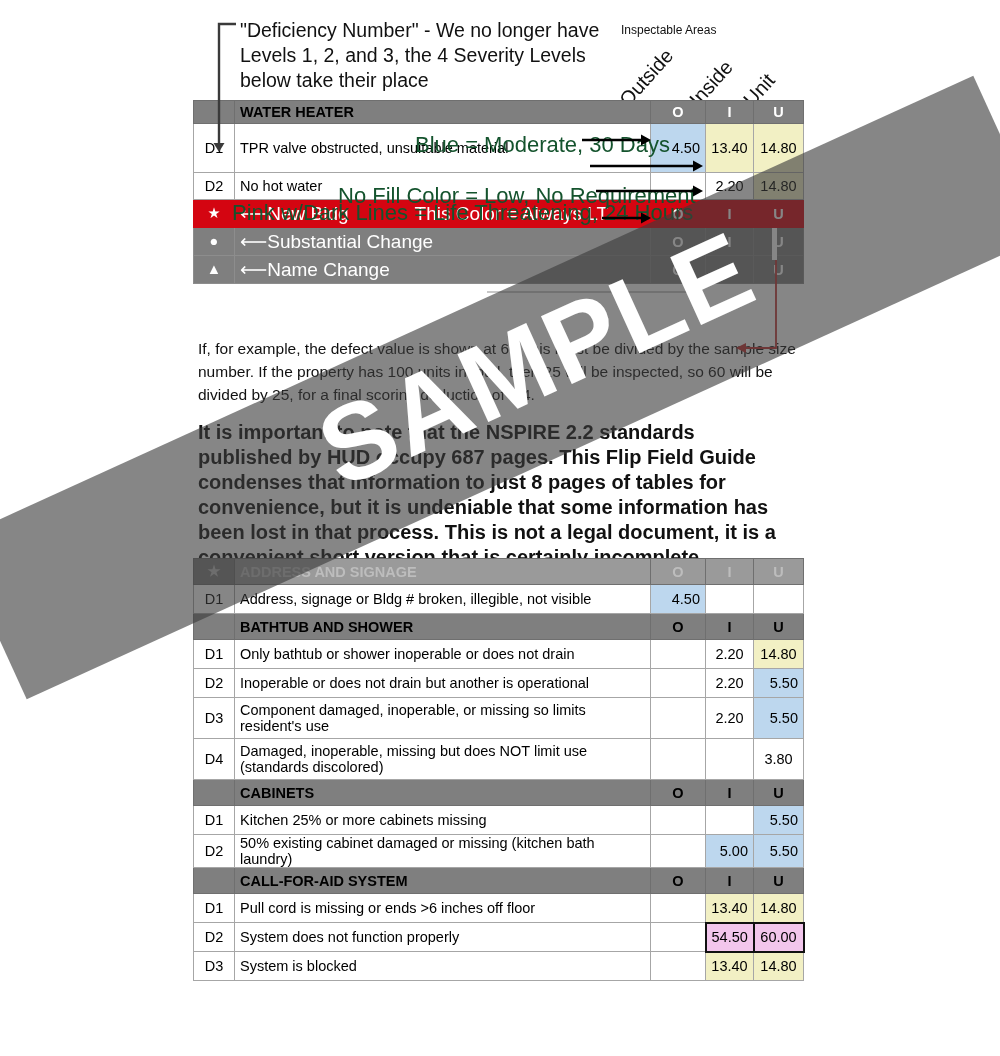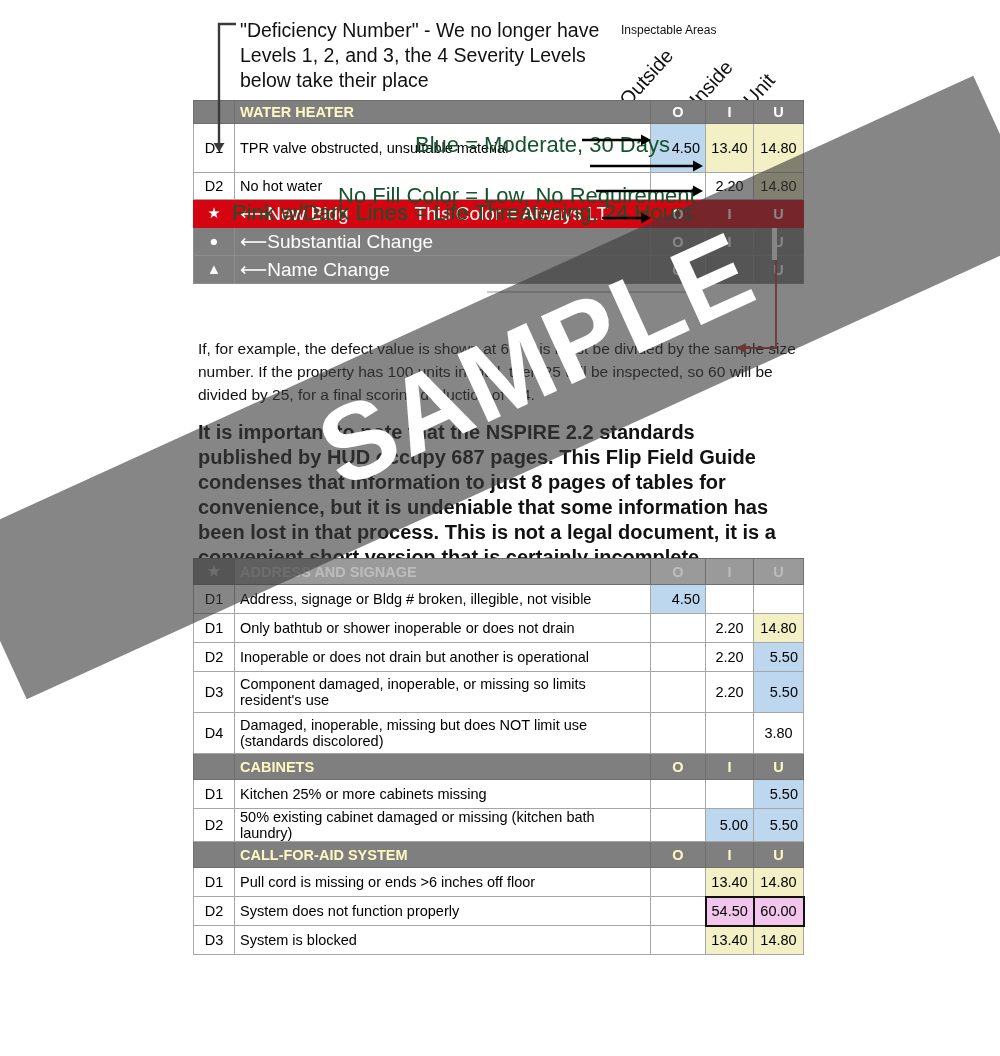--- a/index.html
+++ b/index.html
@@ -12,21 +12,21 @@
   .page{position:absolute;inset:0;}
 
   
   .tbl{position:absolute;border-collapse:collapse;table-layout:fixed;}
   .tbl td{
     border:1px solid #a6a6a6;
     font-size:14.5px;color:#000;
     padding:0 5px;vertical-align:middle;
     background:#ffffff;
   }
-  .sec td{background:#7f7f7f;color:#fef9c3;font-weight:bold;border-color:#6f6f6f;}
+  .sec td{background:#7f7f7f;color:#000000;font-weight:bold;border-color:#6f6f6f;}
   .sec td.dcol{background:#7f7f7f;}
   .dcol{text-align:center;font-size:14.5px;}
   .desc{text-align:left;}
   .num{text-align:center;font-size:14.5px;}
   .hdr{text-align:center;font-weight:bold;}
   .blue{background:#bdd7ee !important;text-align:right;}
   .yellow{background:#f2f0c4 !important;}
   .pink{background:#f2c6ec !important;border:2px solid #111 !important;}
   .ghost{color:#c9c9c9;}
   .secghost td{background:#9a9a9a;color:#bdbdbd;}
@@ -192,20 +192,27 @@
           <td class="hdr">I</td>
           <td class="hdr">U</td>
         </tr>
         <tr>
           <td class="dcol ghost" style="height:28px">D1</td>
           <td class="desc ghost">Address, signage or Bldg # broken, illegible, not visible</td>
           <td class="num blue ghost">4.50</td>
           <td class="num ghost"></td>
           <td class="num ghost"></td>
         </tr>
+        <tr class="sec">
+          <td class="dcol sym" style="height:25px"></td>
+          <td class="desc">BATHTUB AND SHOWER</td>
+          <td class="hdr">O</td>
+          <td class="hdr">I</td>
+          <td class="hdr">U</td>
+        </tr>
         <tr>
           <td class="dcol" style="height:28px">D1</td>
           <td class="desc">Only bathtub or shower inoperable or does not drain</td>
           <td class="num"></td>
           <td class="num">2.20</td>
           <td class="num yellow">14.80</td>
         </tr>
         <tr>
           <td class="dcol" style="height:28px">D2</td>
           <td class="desc">Inoperable or does not drain but another is operational</td>

